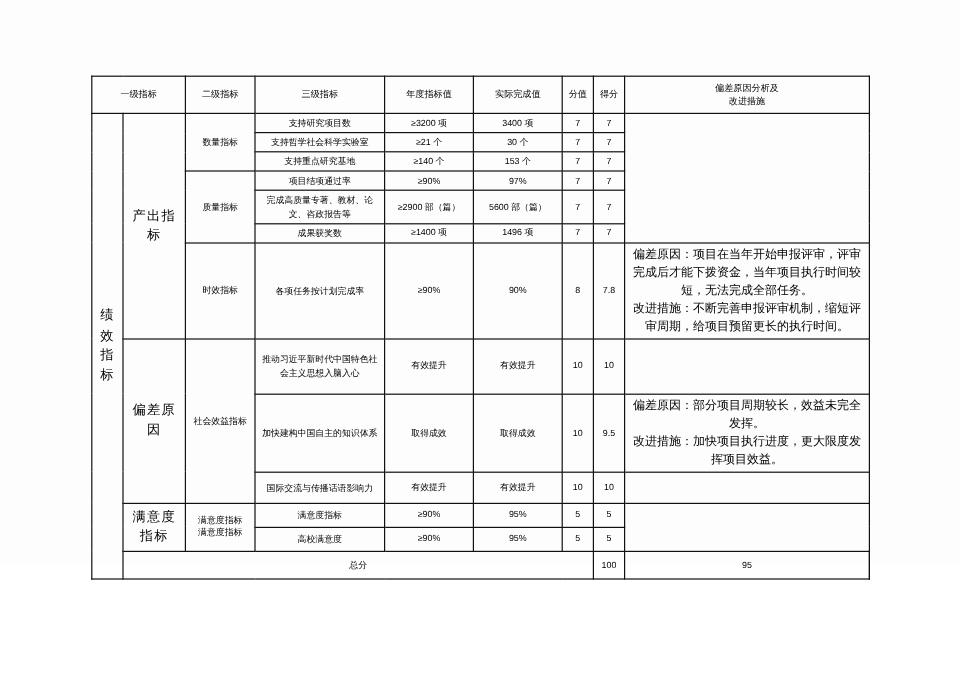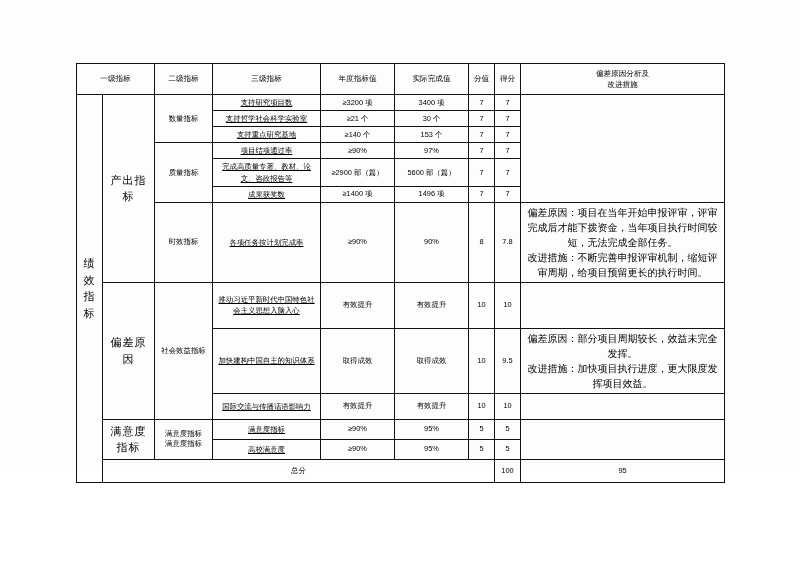--- a/index.html
+++ b/index.html
@@ -52,21 +52,20 @@
   .vert-label {
     letter-spacing: 1px;
     line-height: 1.5;
     font-size: 11px;
   }
   .cell-left {
     text-align: left;
     padding-left: 4px;
     padding-right: 4px;
     line-height: 1.5;
-    text-decoration: underline;
   }
   .cell-reason {
     text-align: left;
     padding: 3px 4px;
     line-height: 1.5;
     font-size: 10px;
   }
   .row-tall td {
     height: 20px;
   }

